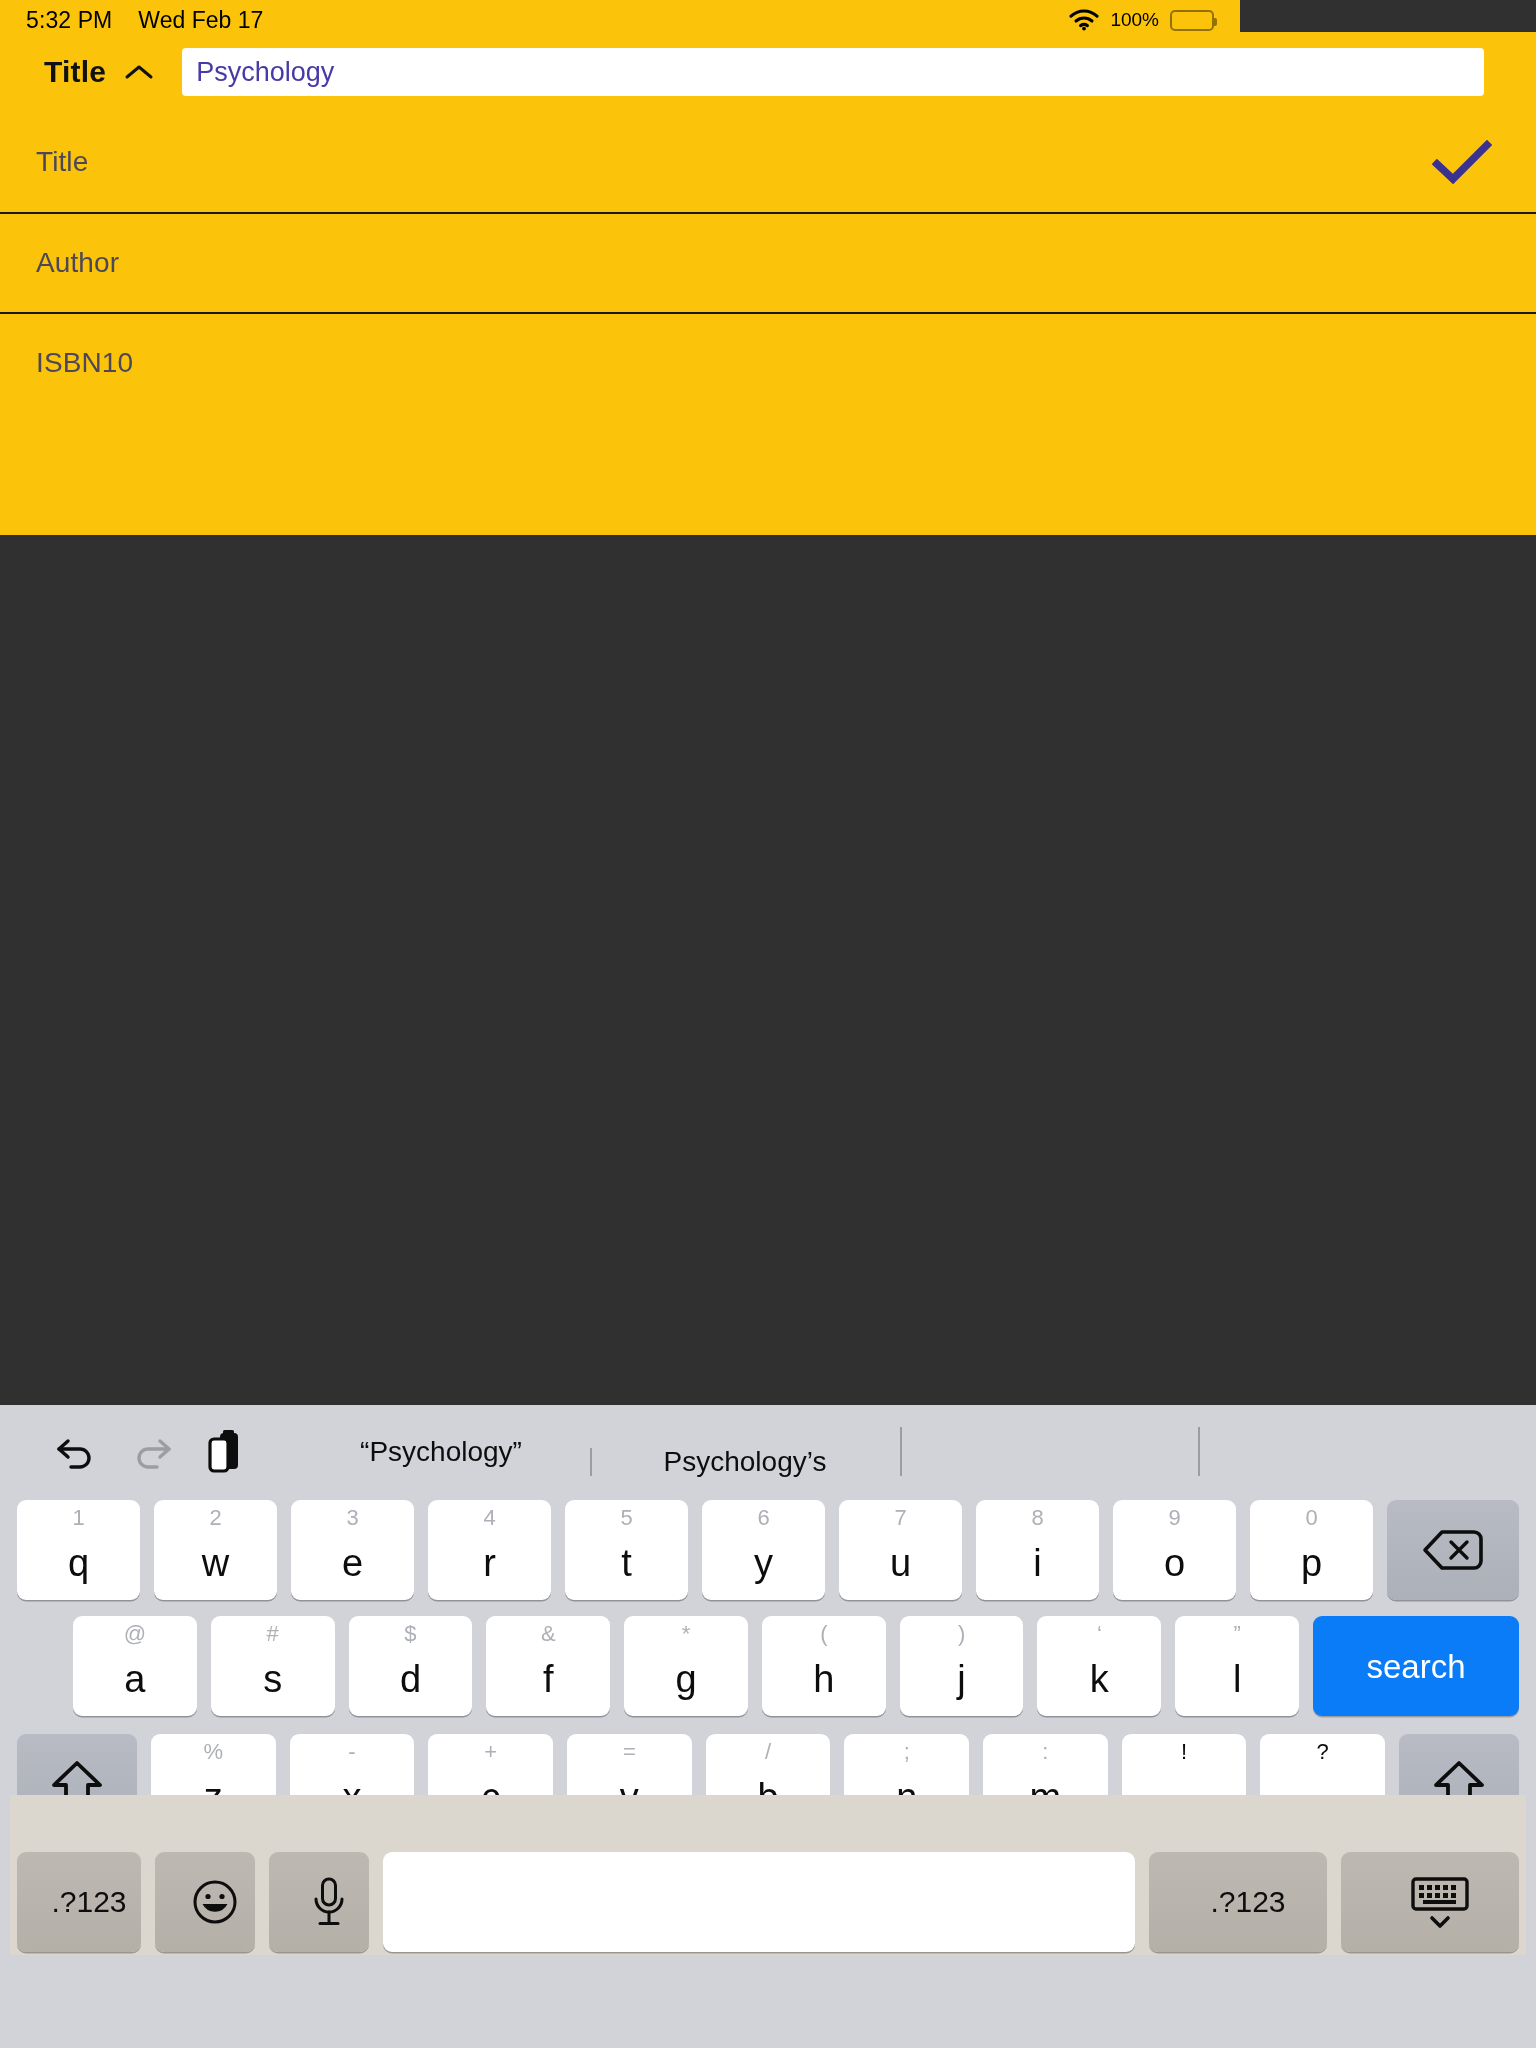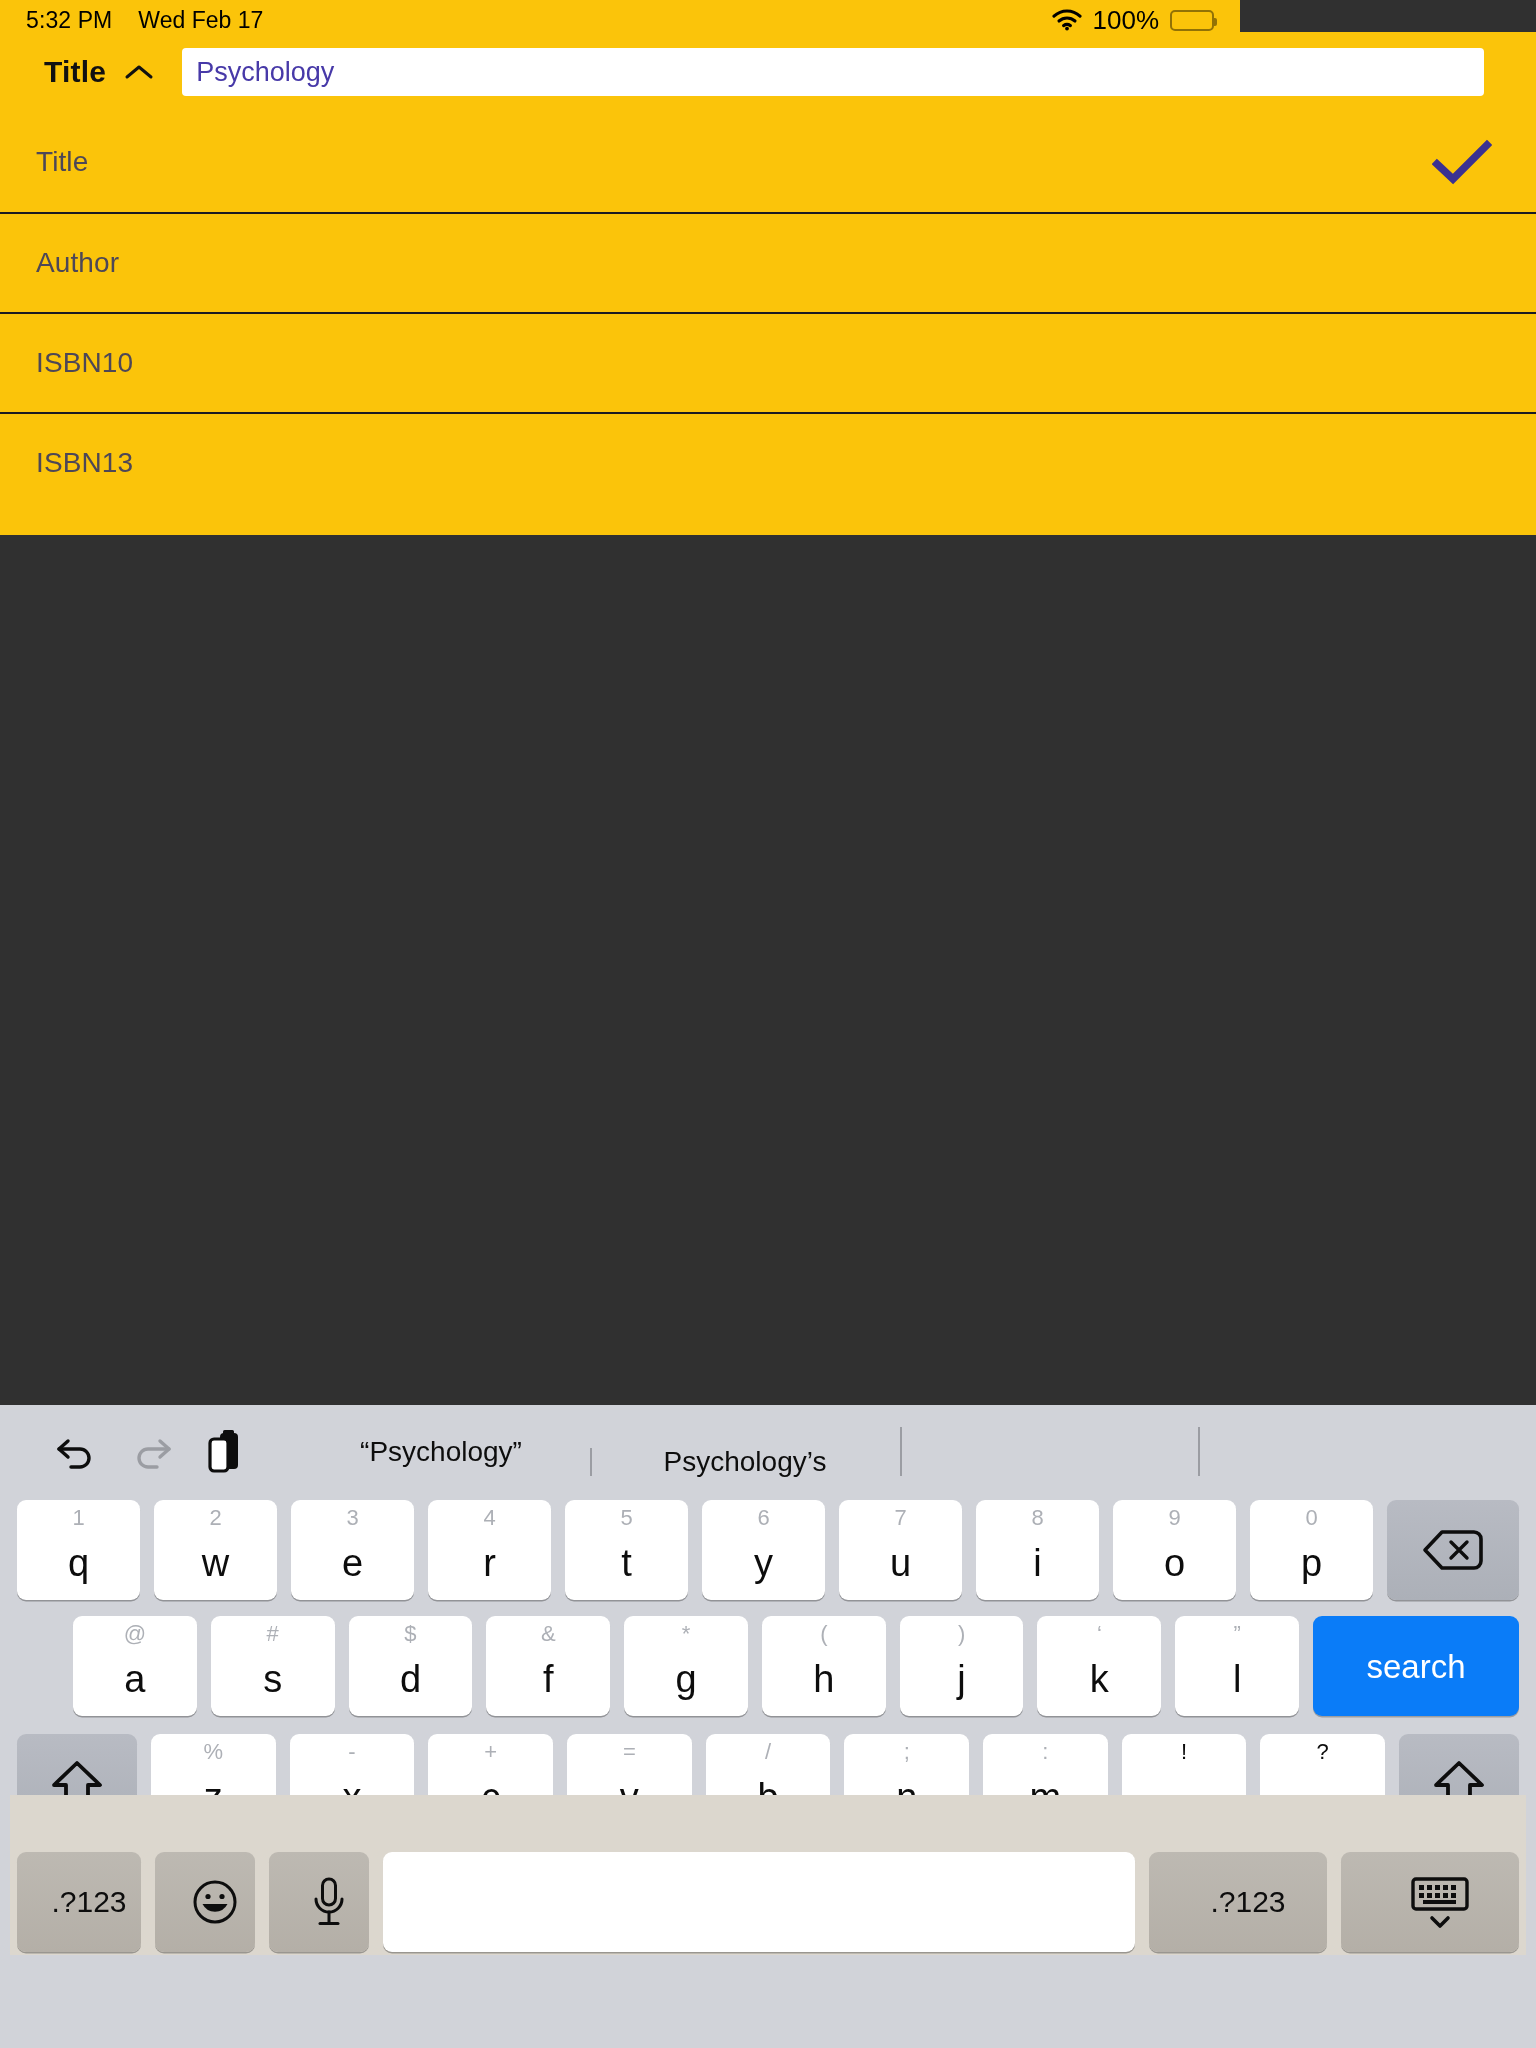--- a/index.html
+++ b/index.html
@@ -17,21 +17,21 @@
     position: absolute; top: 0; left: 0;
     width: 1240px; height: 40px;
     background: #FBC40A;
     display: flex; align-items: center;
     padding: 0 26px;
     color: #000;
   }
   .sb-time { font-size: 23px; font-weight: 500; letter-spacing: .1px; }
   .sb-date { font-size: 23px; font-weight: 500; margin-left: 26px; }
   .sb-right { margin-left: auto; display: flex; align-items: center; gap: 11px; }
-  .sb-pct { font-size: 26px; font-weight: 500; }
+  .sb-pct { font-size: 19px; font-weight: 500; }
   .wifi-icon { display: block; }
   .batt {
     position: relative; width: 44px; height: 21px;
     border: 2.2px solid rgba(0,0,0,.42); border-radius: 5px;
     padding: 2px;
   }
   .batt::after {
     content:""; position:absolute; right:-5px; top:6px;
     width:3px; height:8px; background: rgba(0,0,0,.42);
     border-radius: 0 2px 2px 0;
@@ -240,23 +240,20 @@
     </div>
 
     <div class="field-row">
       <span class="field-label">Author</span>
     </div>
 
     <div class="field-row">
       <span class="field-label">ISBN10</span>
     </div>
 
-    <div class="field-row">
-      <span class="field-label">ISBN13</span>
-    </div>
   </div>
 
   <div class="dark-body"></div>
 
   <div class="keyboard">
 
     <div class="suggestion-bar">
       <div class="sugg-tools">
         <span class="tool-btn">
           <svg width="46" height="40" viewBox="0 0 46 40">

